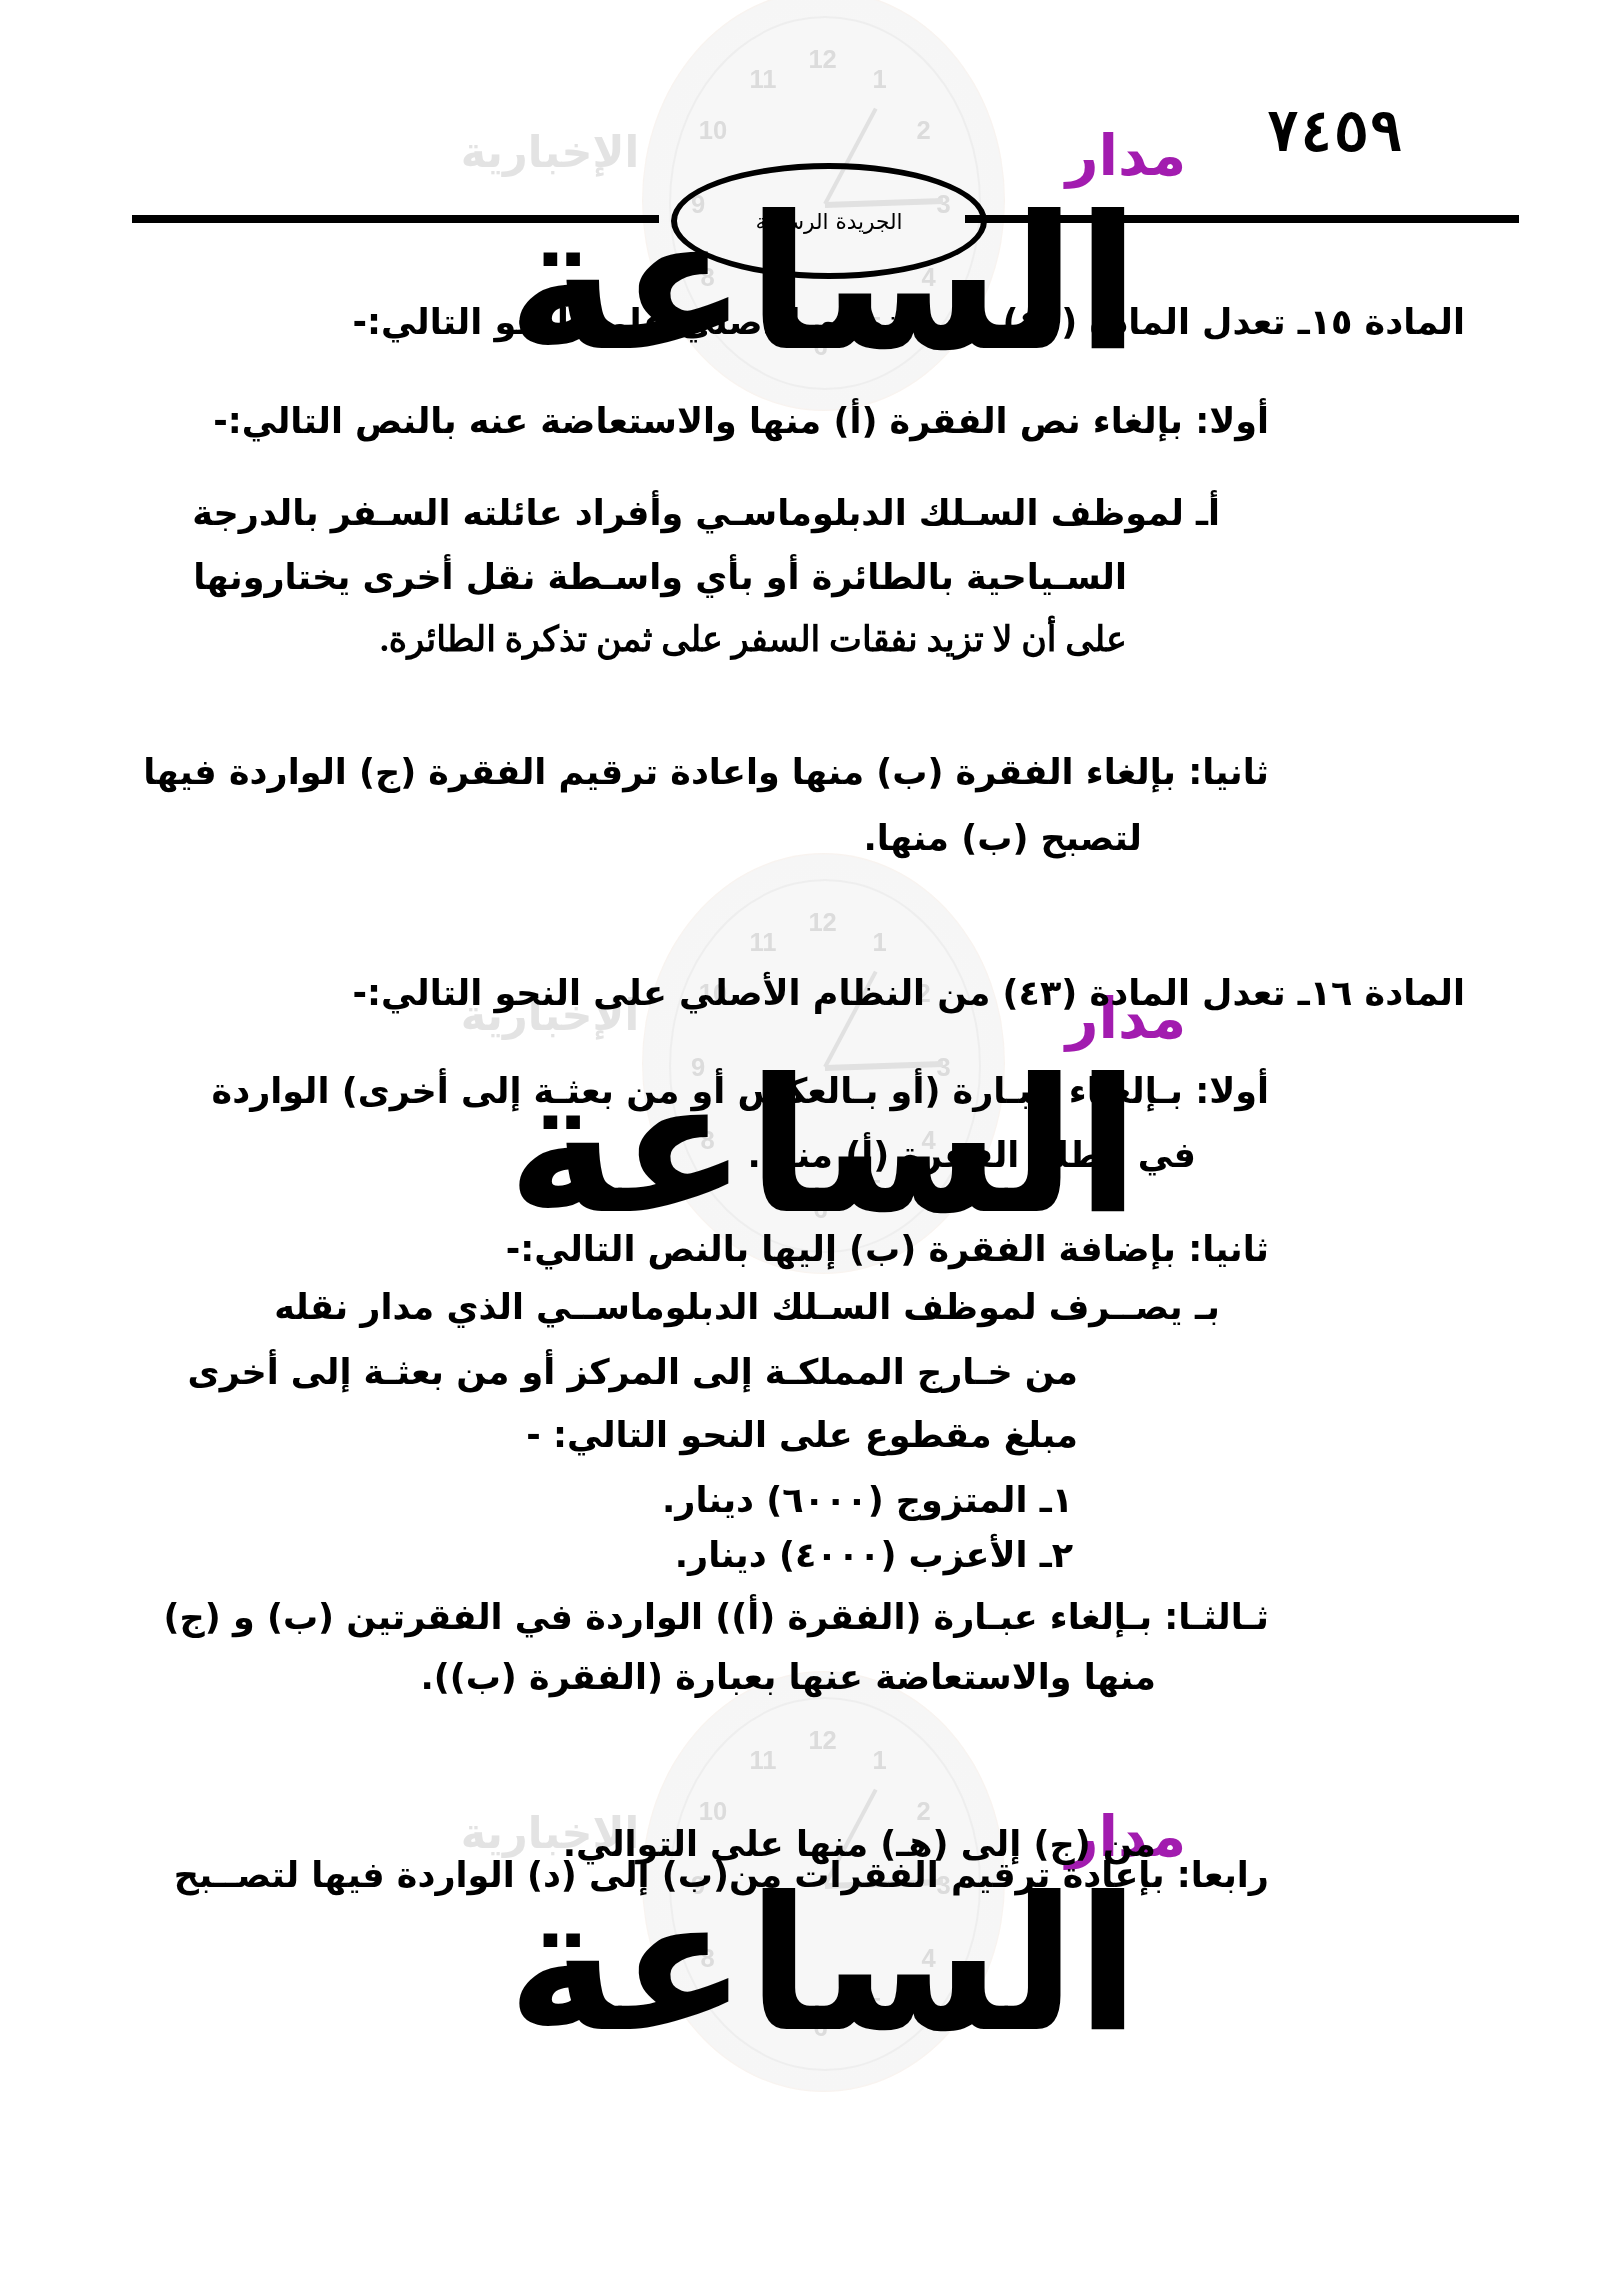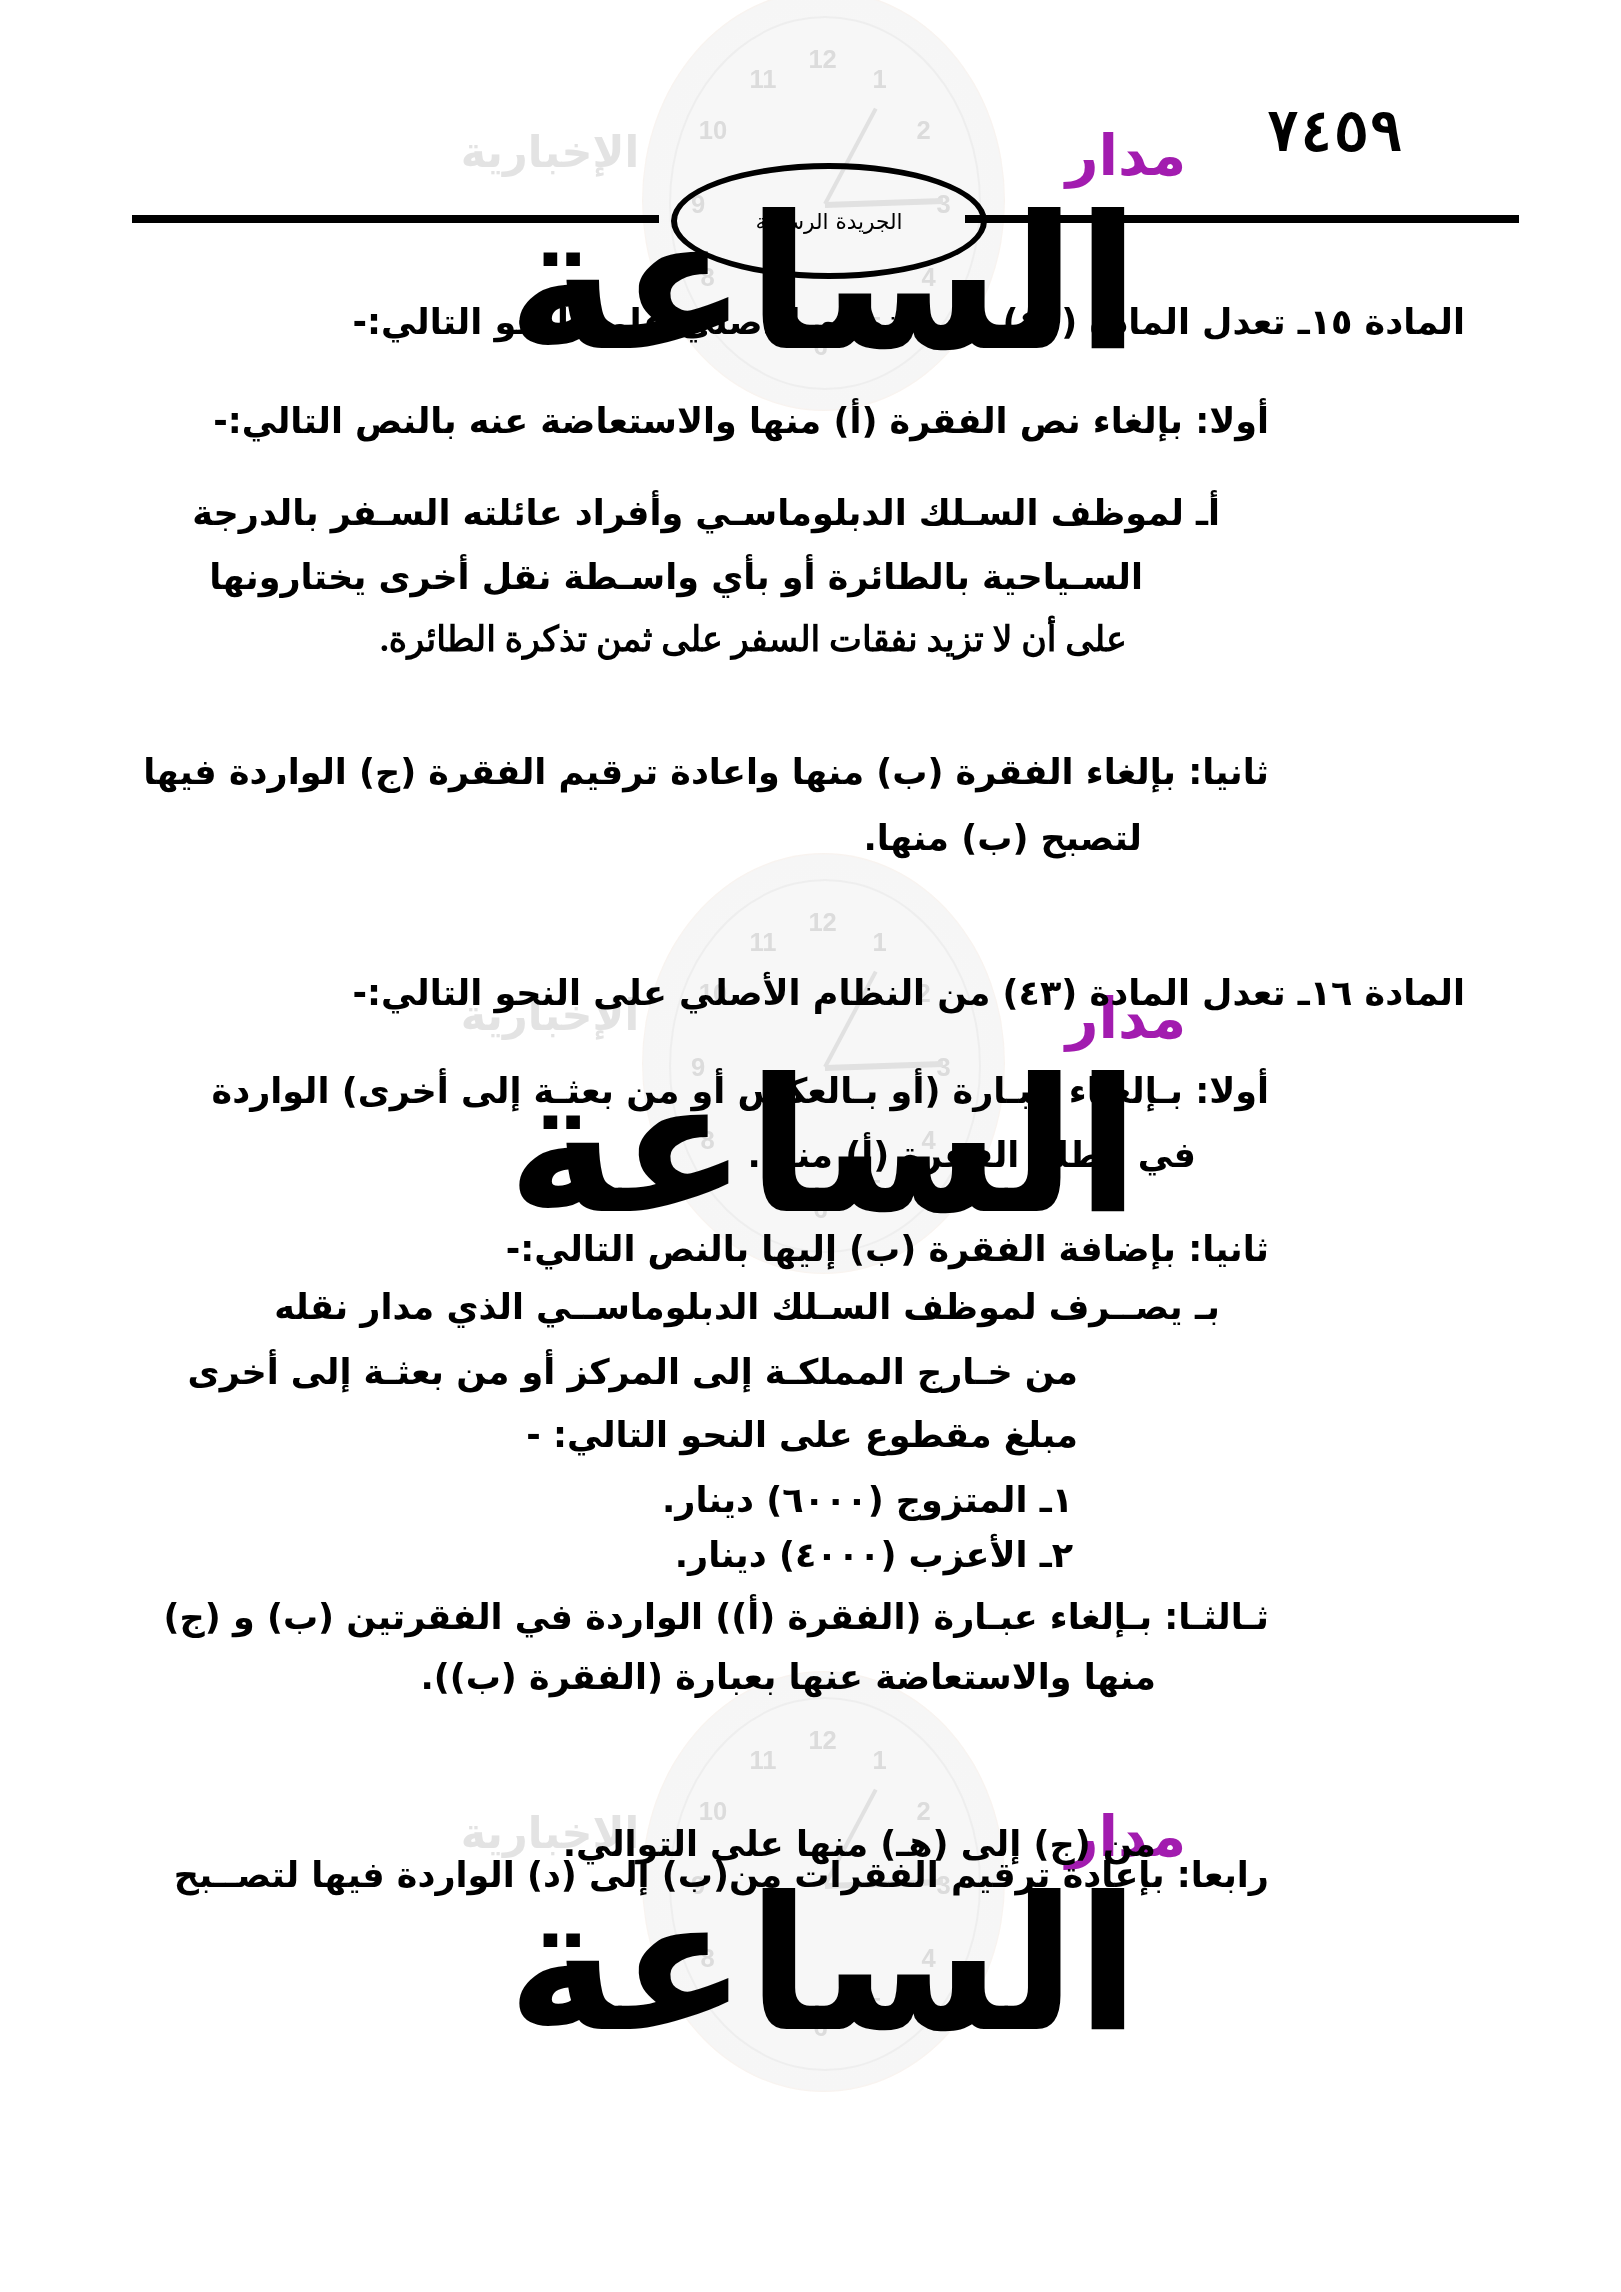--- a/index.html
+++ b/index.html
@@ -133,21 +133,21 @@
 <div class="rule right"></div>
 <div class="ellipse">
   <span>الجريدة الرسمية</span>
 </div>
 
 <div class="line" style="right:156px; top:301px;">المادة ١٥ـ تعدل المادة (٤١) من النظام الأصلي على النحو التالي:-</div>
 
 <div class="line" style="right:352px; top:400px;">أولا: بإلغاء نص الفقرة (أ) منها والاستعاضة عنه بالنص التالي:-</div>
 
 <div class="line" style="right:401px; top:492px;">أـ لموظف السـلك الدبلوماسـي وأفراد عائلته السـفر بالدرجة</div>
-<div class="line" style="right:478px; top:556px;">السـياحية بالطائرة أو بأي واسـطة نقل أخرى يختارونها</div>
+<div class="line" style="right:494px; top:556px;">السـياحية بالطائرة أو بأي واسـطة نقل أخرى يختارونها</div>
 <div class="line" style="right:494px; top:619px;font-family:Liberation Serif, serif;">على أن لا تزيد نفقات السفر على ثمن تذكرة الطائرة.</div>
 
 <div class="line" style="right:352px; top:751px;">ثانيا: بإلغاء الفقرة (ب) منها واعادة ترقيم الفقرة (ج) الواردة فيها</div>
 <div class="line" style="right:479px; top:817px;">لتصبح (ب) منها.</div>
 
 <div class="line" style="right:156px; top:972px;">المادة ١٦ـ تعدل المادة (٤٣) من النظام الأصلي على النحو التالي:-</div>
 
 <div class="line" style="right:352px; top:1070px;">أولا: بـإلغـاء عبـارة (أو بـالعكس أو من بعثـة إلى أخرى) الواردة</div>
 <div class="line" style="right:425px; top:1134px;">في مطلع الفقرة (أ) منها.</div>
 

